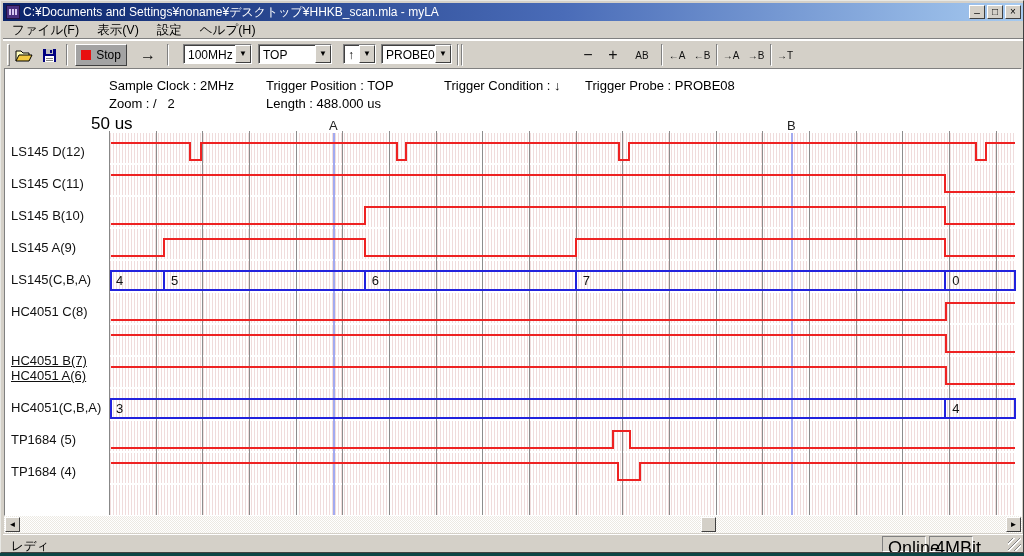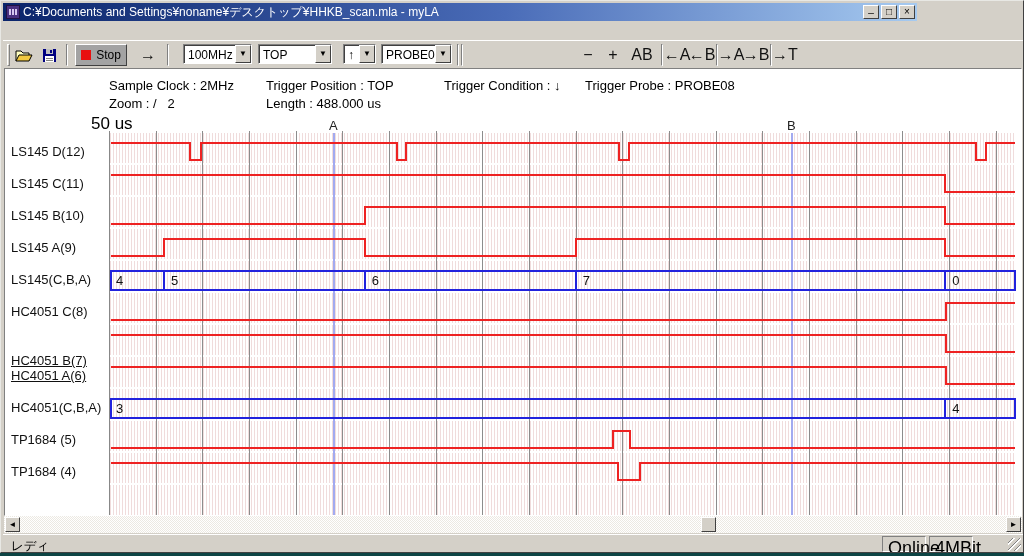--- a/index.html
+++ b/index.html
@@ -1,21 +1,21 @@
 <!DOCTYPE html>
 <html><head>
 <meta charset="utf-8">
 <style>
   html,body{margin:0;padding:0;background:#0c4444;}
   *{box-sizing:border-box;font-family:"Liberation Sans","DejaVu Sans",sans-serif;}
   #win{position:relative;width:1024px;height:553px;background:#d4d0c8;
        border-top:1px solid #e8e8e4;border-left:1px solid #e8e8e4;
        border-right:1px solid #404040;border-bottom:1px solid #404040;overflow:hidden;}
   
-  #titlebar{position:absolute;left:2px;top:2px;width:914px;height:18px;
+  #titlebar{position:absolute;left:2px;top:2px;width:1020px;height:18px;
     background:linear-gradient(to right,#0a246a,#4a6cb8 55%,#a6caf0);
     display:flex;align-items:center;padding:0 2px;}
   #app-icon{width:14px;height:14px;margin:0 3px 0 1px;background:#4a3080;
     border:1px solid #221144;position:relative;flex:0 0 auto;}
   #app-icon::after{content:"";position:absolute;left:2px;top:3px;width:8px;height:6px;
     background:repeating-linear-gradient(90deg,#d8c8f0 0 2px,#4a3080 2px 3px);}
   #title-text{color:#fff;font-size:12px;white-space:nowrap;overflow:hidden;flex:1;letter-spacing:0;}
   .winbtn{width:16px;height:14px;margin-left:2px;background:#d4d0c8;
     border:1px solid;border-color:#fff #404040 #404040 #fff;
     font-size:10px;line-height:11px;text-align:center;color:#000;flex:0 0 auto;}
@@ -24,21 +24,21 @@
   #menubar{position:absolute;left:2px;top:20px;width:1020px;height:19px;
     display:flex;align-items:center;border-bottom:1px solid #fff;box-shadow:0 -1px 0 #808080 inset;}
   .menu-item{font-size:12.5px;color:#000;padding:2px 9px;white-space:pre;}
   
   #toolbar{position:absolute;left:2px;top:39px;width:1020px;height:28px;border-top:1px solid #fff;}
   .tb{position:absolute;top:3px;height:22px;}
   .grip{width:3px;border:1px solid;border-color:#fff #808080 #808080 #fff;}
   .sep{width:2px;border:1px solid;border-color:#808080 #fff #fff #808080;}
   .tbtn{background:#a3a3a3;border:1px solid;border-color:#fff #404040 #404040 #fff;
     display:flex;align-items:center;justify-content:center;font-size:12px;color:#000;}
-  .flatbtn{display:flex;align-items:center;justify-content:center;font-size:16px;color:#111;background:transparent;}
+  .flatbtn{display:flex;align-items:center;justify-content:center;font-size:10px;color:#111;background:transparent;}
   .combo{display:flex;background:#fff;border:1px solid;border-color:#808080 #fff #fff #808080;
     box-shadow:inset 1px 1px 0 #404040;height:20px;}
   .combo-text{flex:1;font-size:12px;color:#000;padding:3px 3px 0 4px;white-space:nowrap;overflow:hidden;}
   .combo-btn{width:16px;background:#d4d0c8;border:1px solid;border-color:#fff #404040 #404040 #fff;
     font-size:8px;line-height:16px;text-align:center;color:#000;}
   #stop-square{width:10px;height:10px;background:#e81010;margin-right:5px;flex:0 0 auto;}
   #slider-track{position:absolute;left:468px;top:52px;width:98px;height:3px;
     border:1px solid;border-color:#808080 #fff #fff #808080;}
   #slider-thumb{position:absolute;left:504px;top:43px;width:11px;height:19px;background:#d4d0c8;
     border:1px solid;border-color:#fff #404040 #404040 #fff;}
@@ -80,20 +80,26 @@
 <div id="win">
 
   <div id="titlebar">
     <div id="app-icon"></div>
     <div id="title-text">C:¥Documents and Settings¥noname¥デスクトップ¥HHKB_scan.mla - myLA</div>
     <div class="winbtn min">_</div>
     <div class="winbtn">□</div>
     <div class="winbtn">×</div>
   </div>
 
+  <div id="menubar">
+    <span class="menu-item">ファイル(F)</span>
+    <span class="menu-item">表示(V)</span>
+    <span class="menu-item">設定</span>
+    <span class="menu-item">ヘルプ(H)</span>
+  </div>
 
   <div id="toolbar">
     <div class="tb grip" style="left:4px;"></div>
 
     <div class="tb flatbtn" style="left:9px;width:24px;">
       <svg width="18" height="15" viewBox="0 0 18 15">
         <path d="M1 13 L1 3 L6 3 L8 5 L14 5 L14 7" fill="#ffffc0" stroke="#000" stroke-width="1"></path>
         <path d="M1 13 L4 7 L17 7 L14 13 Z" fill="#f0c840" stroke="#000" stroke-width="1"></path>
       </svg>
     </div>

